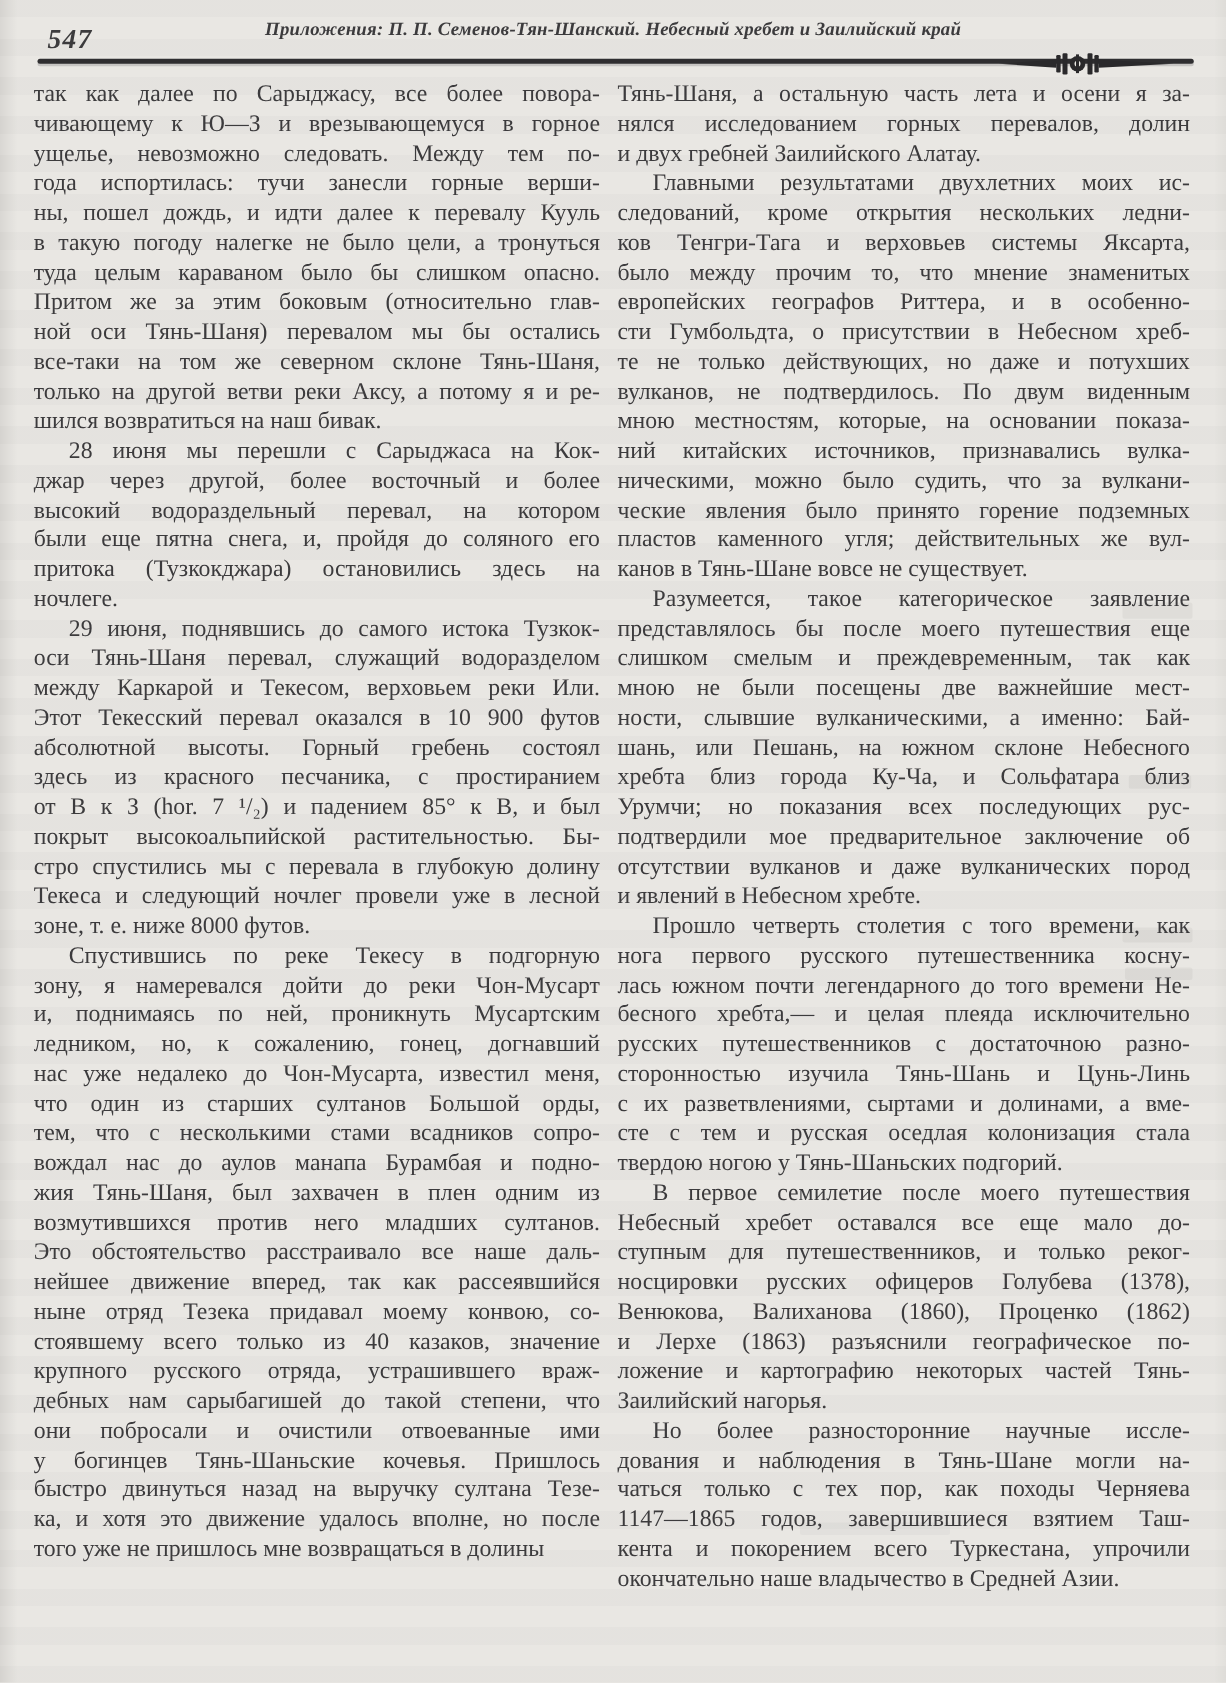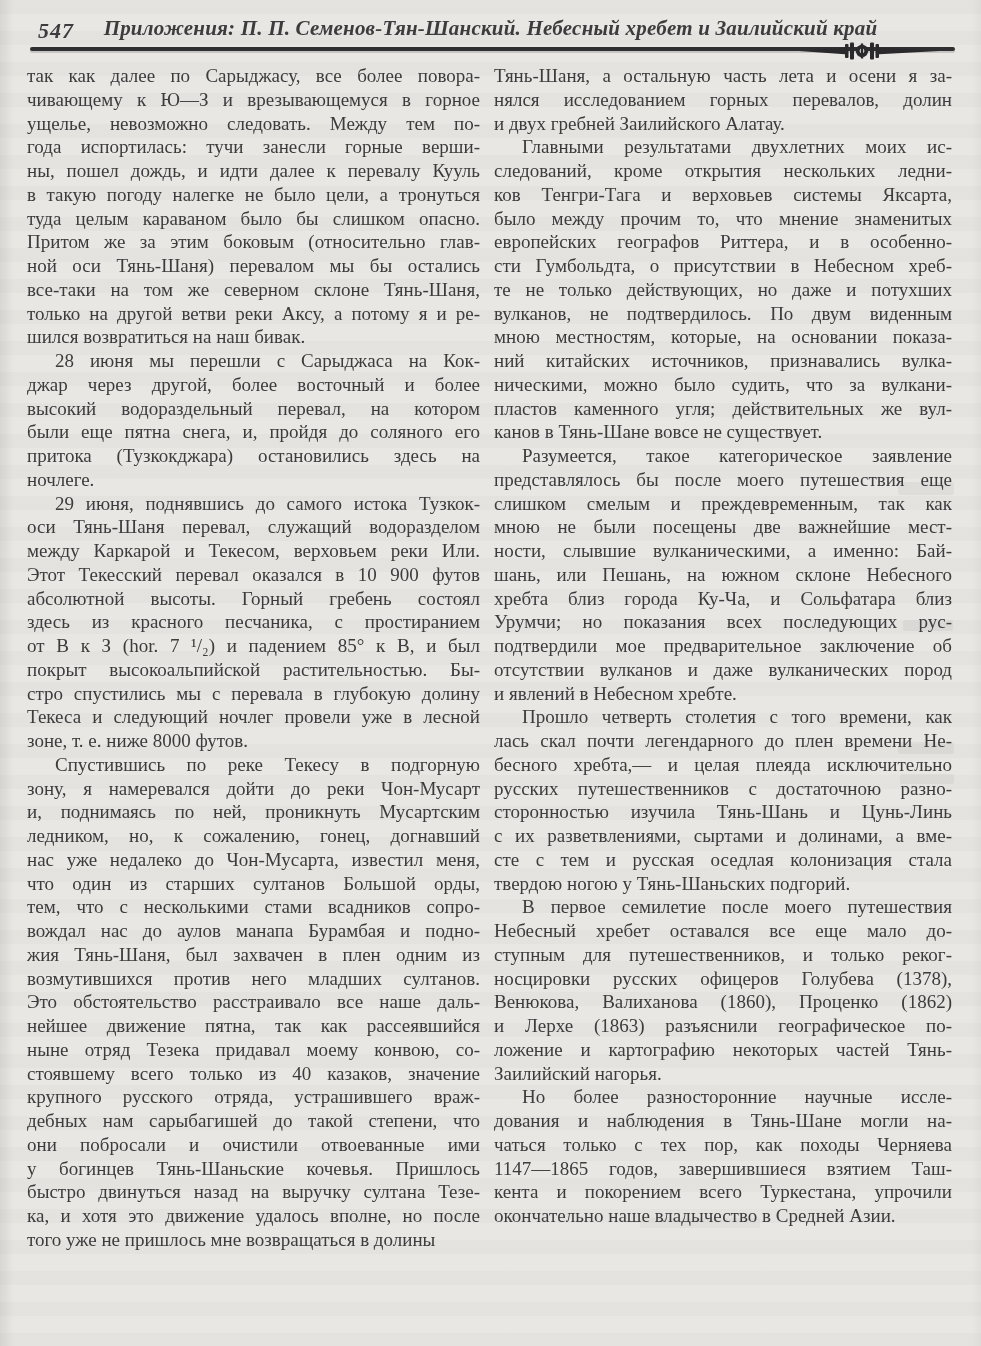--- a/index.html
+++ b/index.html
@@ -18,21 +18,21 @@
       linear-gradient(270deg, rgba(0,0,0,0.03), rgba(0,0,0,0) 10px);
   }
   .artifact{position:absolute;background:rgba(60,60,60,0.06);border-radius:2px;}
 
   .page-number{
     position:absolute;left:38px;top:18px;
     font-size:22px;font-weight:bold;font-style:italic;letter-spacing:1px;
   }
   .running-title{
     position:absolute;left:90px;right:90px;top:16px;
-    text-align:center;font-size:21px;font-weight:bold;font-style:italic;
+    text-align:center;font-size:15px;font-weight:bold;font-style:italic;
     letter-spacing:0.2px;white-space:nowrap;
   }
   .header-rule{
     position:absolute;left:30px;right:26px;top:47px;height:3.5px;
     background:#2f2e30;border-radius:2px;
     box-shadow:0 2px 0 rgba(47,46,48,0.18);
   }
   .header-ornament{
     position:absolute;right:42px;top:38px;width:140px;height:26px;
   }
@@ -111,21 +111,21 @@
       <div class="line">зону, я намеревался дойти до реки Чон-Мусарт</div>
       <div class="line">и, поднимаясь по ней, проникнуть Мусартским</div>
       <div class="line">ледником, но, к сожалению, гонец, догнавший</div>
       <div class="line">нас уже недалеко до Чон-Мусарта, известил меня,</div>
       <div class="line">что один из старших султанов Большой орды,</div>
       <div class="line">тем, что с несколькими стами всадников сопро-</div>
       <div class="line">вождал нас до аулов манапа Бурамбая и подно-</div>
       <div class="line">жия Тянь-Шаня, был захвачен в плен одним из</div>
       <div class="line">возмутившихся против него младших султанов.</div>
       <div class="line">Это обстоятельство расстраивало все наше даль-</div>
-      <div class="line">нейшее движение пятна, так как рассеявшийся</div>
+      <div class="line">нейшее движение вперед, так как рассеявшийся</div>
       <div class="line">ныне отряд Тезека придавал моему конвою, со-</div>
       <div class="line">стоявшему всего только из 40 казаков, значение</div>
       <div class="line">крупного русского отряда, устрашившего враж-</div>
       <div class="line">дебных нам сарыбагишей до такой степени, что</div>
       <div class="line">они побросали и очистили отвоеванные ими</div>
       <div class="line">у богинцев Тянь-Шаньские кочевья. Пришлось</div>
       <div class="line">быстро двинуться назад на выручку султана Тезе-</div>
       <div class="line">ка, и хотя это движение удалось вполне, но после</div>
       <div class="line la">того уже не пришлось мне возвращаться в долины</div>
     </div>
@@ -137,35 +137,37 @@
       <div class="line">следований, кроме открытия нескольких ледни-</div>
       <div class="line">ков Тенгри-Тага и верховьев системы Яксарта,</div>
       <div class="line">было между прочим то, что мнение знаменитых</div>
       <div class="line">европейских географов Риттера, и в особенно-</div>
       <div class="line">сти Гумбольдта, о присутствии в Небесном хреб-</div>
       <div class="line">те не только действующих, но даже и потухших</div>
       <div class="line">вулканов, не подтвердилось. По двум виденным</div>
       <div class="line">мною местностям, которые, на основании показа-</div>
       <div class="line">ний китайских источников, признавались вулка-</div>
       <div class="line">ническими, можно было судить, что за вулкани-</div>
+      <div class="line">ческие явления было принято горение подземных</div>
       <div class="line">пластов каменного угля; действительных же вул-</div>
       <div class="line la">канов в Тянь-Шане вовсе не существует.</div>
       <div class="line fi">Разумеется, такое категорическое заявление</div>
       <div class="line">представлялось бы после моего путешествия еще</div>
       <div class="line">слишком смелым и преждевременным, так как</div>
       <div class="line">мною не были посещены две важнейшие мест-</div>
       <div class="line">ности, слывшие вулканическими, а именно: Бай-</div>
       <div class="line">шань, или Пешань, на южном склоне Небесного</div>
       <div class="line">хребта близ города Ку-Ча, и Сольфатара близ</div>
       <div class="line">Урумчи; но показания всех последующих рус-</div>
       <div class="line">подтвердили мое предварительное заключение об</div>
       <div class="line">отсутствии вулканов и даже вулканических пород</div>
       <div class="line la">и явлений в Небесном хребте.</div>
       <div class="line fi">Прошло четверть столетия с того времени, как</div>
-      <div class="line">лась скал почти легендарного до плен времени Не-</div>
+      <div class="line">нога первого русского путешественника косну-</div>
+      <div class="line">лась южном почти легендарного до того времени Не-</div>
       <div class="line">бесного хребта,— и целая плеяда исключительно</div>
       <div class="line">русских путешественников с достаточною разно-</div>
       <div class="line">сторонностью изучила Тянь-Шань и Цунь-Линь</div>
       <div class="line">с их разветвлениями, сыртами и долинами, а вме-</div>
       <div class="line">сте с тем и русская оседлая колонизация стала</div>
       <div class="line la">твердою ногою у Тянь-Шаньских подгорий.</div>
       <div class="line fi">В первое семилетие после моего путешествия</div>
       <div class="line">Небесный хребет оставался все еще мало до-</div>
       <div class="line">ступным для путешественников, и только реког-</div>
       <div class="line">носцировки русских офицеров Голубева (1378),</div>

